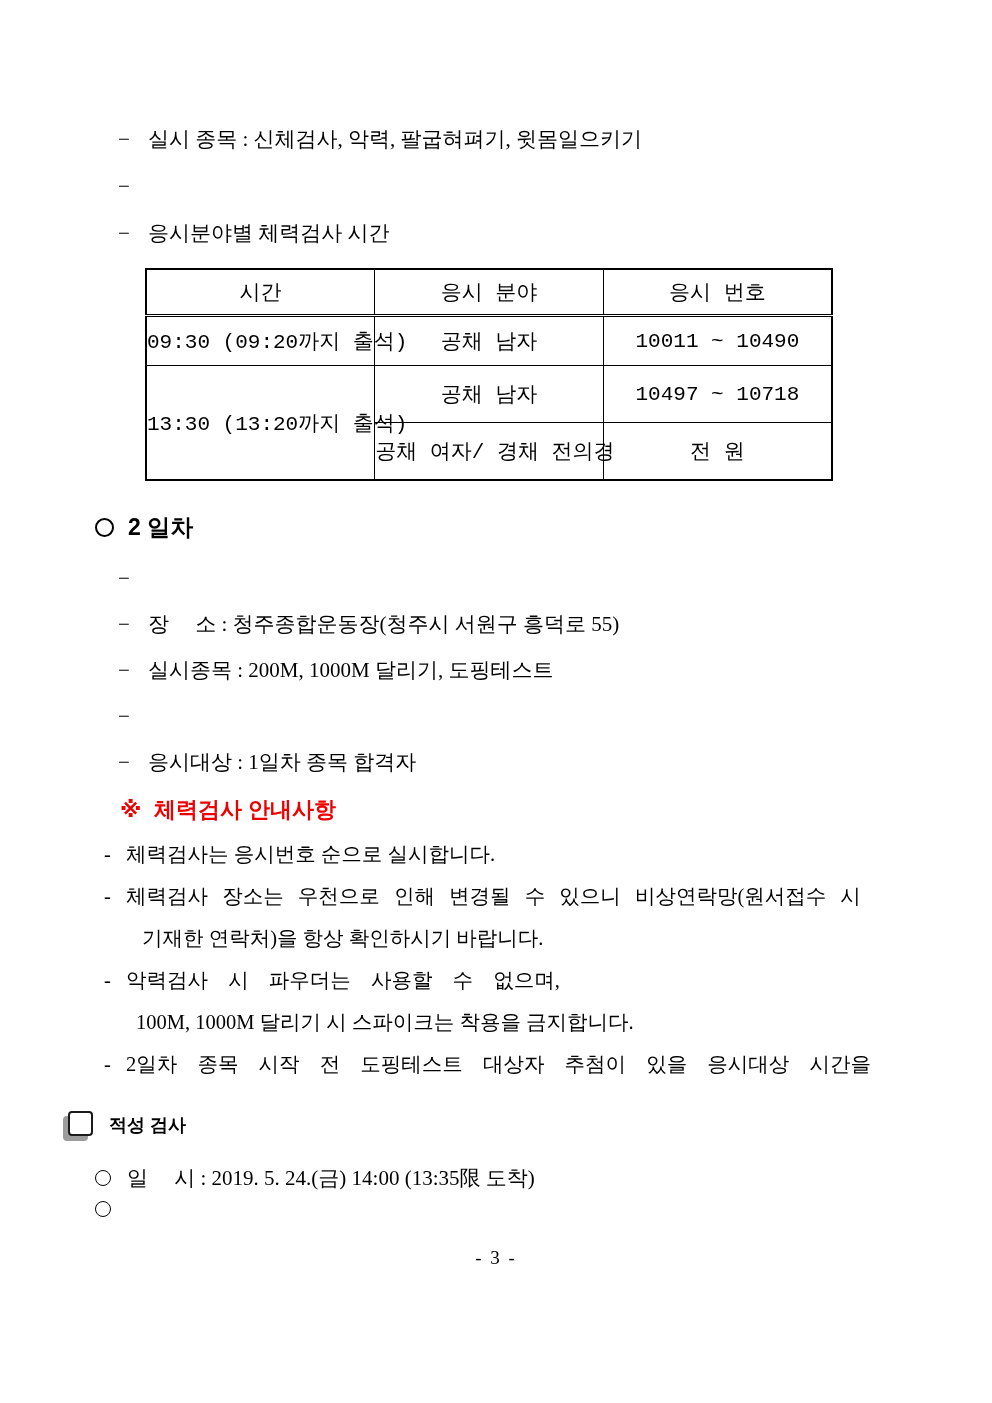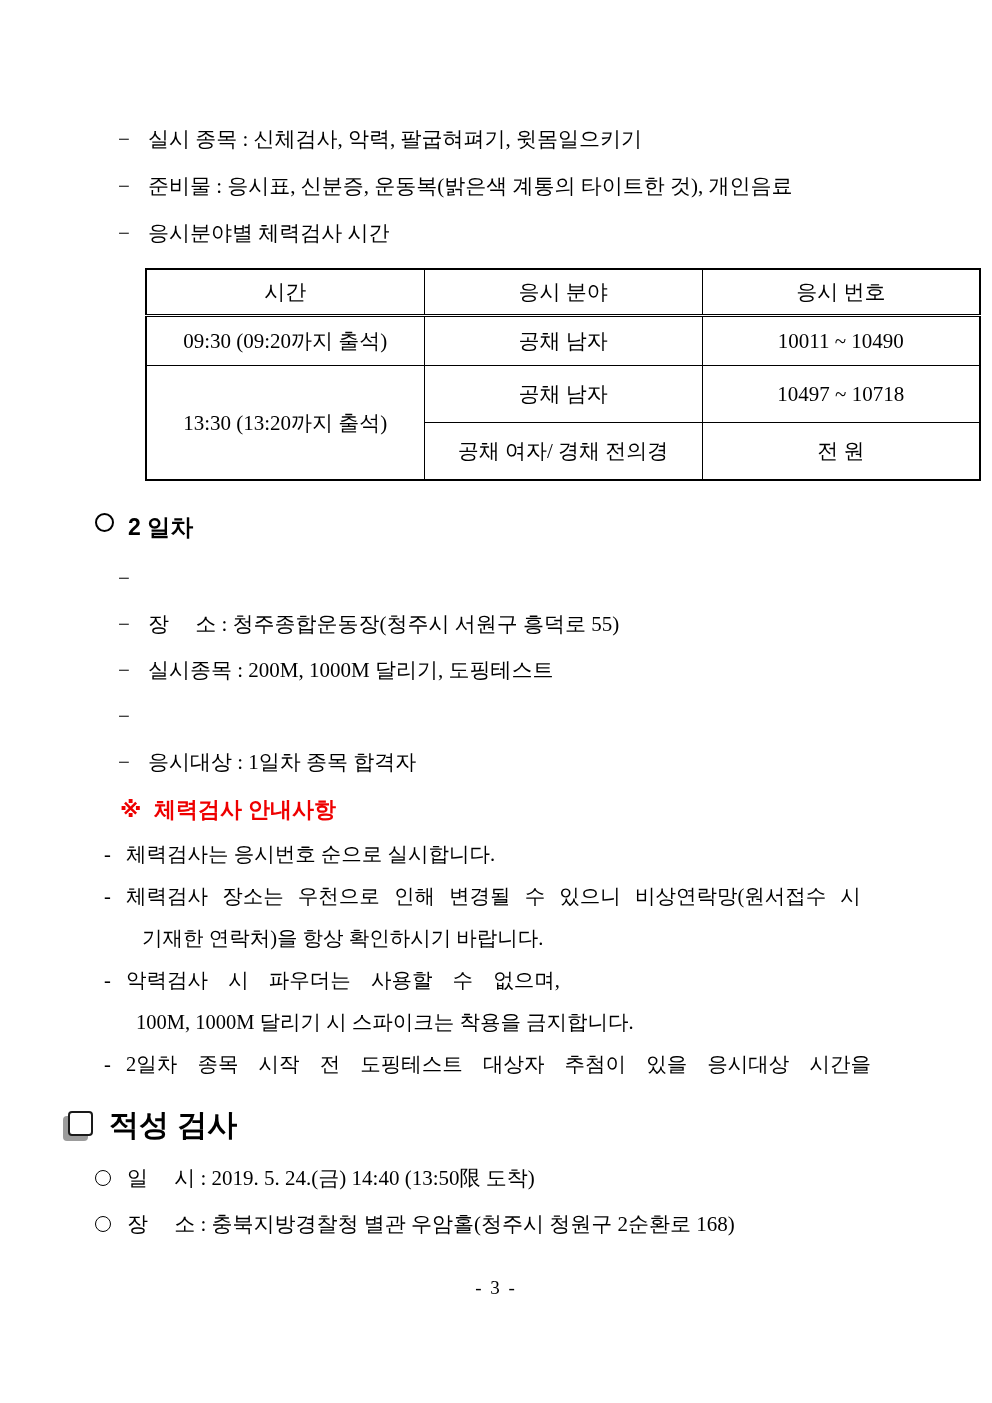--- a/index.html
+++ b/index.html
@@ -18,40 +18,41 @@
   
   .intro { margin-left: 118px; }
   .intro .row { font-size: 21px; line-height: 24px; margin-bottom: 23px; }
   .dash30 { display: inline-block; width: 30px; flex: 0 0 30px; }
 
   
   table.tbl {
     border-collapse: collapse;
     table-layout: fixed;
     margin: 16px 0 0 145px;
-    width: 836px;
+    width: 688px;
     border: 2px solid #000;
+    font-family: Liberation Mono, monospace;
   }
   table.tbl th, table.tbl td {
     border: 1px solid #000;
     font-size: 21px;
     font-weight: normal;
     text-align: center;
     vertical-align: middle;
     padding: 0;
     white-space: pre;
   }
   table.tbl th { height: 44px; border-bottom: 3px double #000; }
   table.tbl tr.r1 td { height: 48px; }
   table.tbl tr.r2 td, table.tbl tr.r3 td { height: 56px; }
 
   
   .h-day2 {
     margin: 32px 0 0 95px;
-    display: flex; 
+    display: flex; align-items: center;
     font-family: "Liberation Sans", "DejaVu Sans", sans-serif;
     font-weight: bold; font-size: 23px; line-height: 28px;
   }
   .circle-bullet {
     display: inline-block; width: 15px; height: 15px;
     border: 2px solid #000; border-radius: 50%;
     margin-right: 14px; background: #fff; flex: 0 0 15px;
   }
 
   .day2-items { margin: 14px 0 0 118px; }
@@ -72,21 +73,21 @@
   .cont-deep  { padding-left: 16px; }
   .cont-shallow { padding-left: 10px; align-items: flex-end; }
   .wide  { word-spacing: 9px; }
   .wide2 { word-spacing: 15px; }
 
   
   .h-apt {
     margin: 22px 0 0 68px;
     display: flex; align-items: center;
     font-family: "Liberation Sans", "DejaVu Sans", sans-serif;
-    font-weight: bold; font-size: 30px; line-height: 36px;
+    font-weight: bold; font-size: 18px; line-height: 36px;
   }
   .sq-bullet {
     display: inline-block; width: 21px; height: 21px;
     border: 2.5px solid #1a1a1a; border-radius: 4px;
     background: #fff;
     box-shadow: -5px 5px 0 #9c9c9c;
     margin: 0 16px 4px 0; flex: 0 0 21px;
   }
   .apt-items { margin: 12px 0 0 95px; }
   .apt-items .row { font-size: 21px; line-height: 46px; align-items: center; }
@@ -108,21 +109,20 @@
 
 <div class="page">
 
   <div class="intro">
     <div class="row">
       <span class="dash30">−</span>
       <span class="txt">실시 종목 : 신체검사, 악력, 팔굽혀펴기, 윗몸일으키기</span>
     </div>
     <div class="row">
       <span class="dash30">−</span>
-      <span class="txt">준비물 : 응시표, 신분증, 운동복(밝은색 계통의 타이트한 것), 개인음료</span>
     </div>
     <div class="row">
       <span class="dash30">−</span>
       <span class="txt">응시분야별 체력검사 시간</span>
     </div>
   </div>
 
   <table class="tbl">
     <tbody>
       <tr>
@@ -206,23 +206,22 @@
   </div>
 
   <div class="h-apt">
     <span class="sq-bullet"></span>
     <span>적성 검사</span>
   </div>
 
   <div class="apt-items">
     <div class="row">
       <span class="circle-bullet-sm"></span>
-      <span class="txt">일     시 : 2019. 5. 24.(금) 14:40 (13:50限 도착)</span>
+      <span class="txt">일     시 : 2019. 5. 24.(금) 14:00 (13:35限 도착)</span>
     </div>
     <div class="row">
       <span class="circle-bullet-sm"></span>
-      <span class="txt">장     소 : 충북지방경찰청 별관 우암홀(청주시 청원구 2순환로 168)</span>
     </div>
   </div>
 
   <div class="footer">- 3 -</div>
 
 </div>
 
 </body></html>

